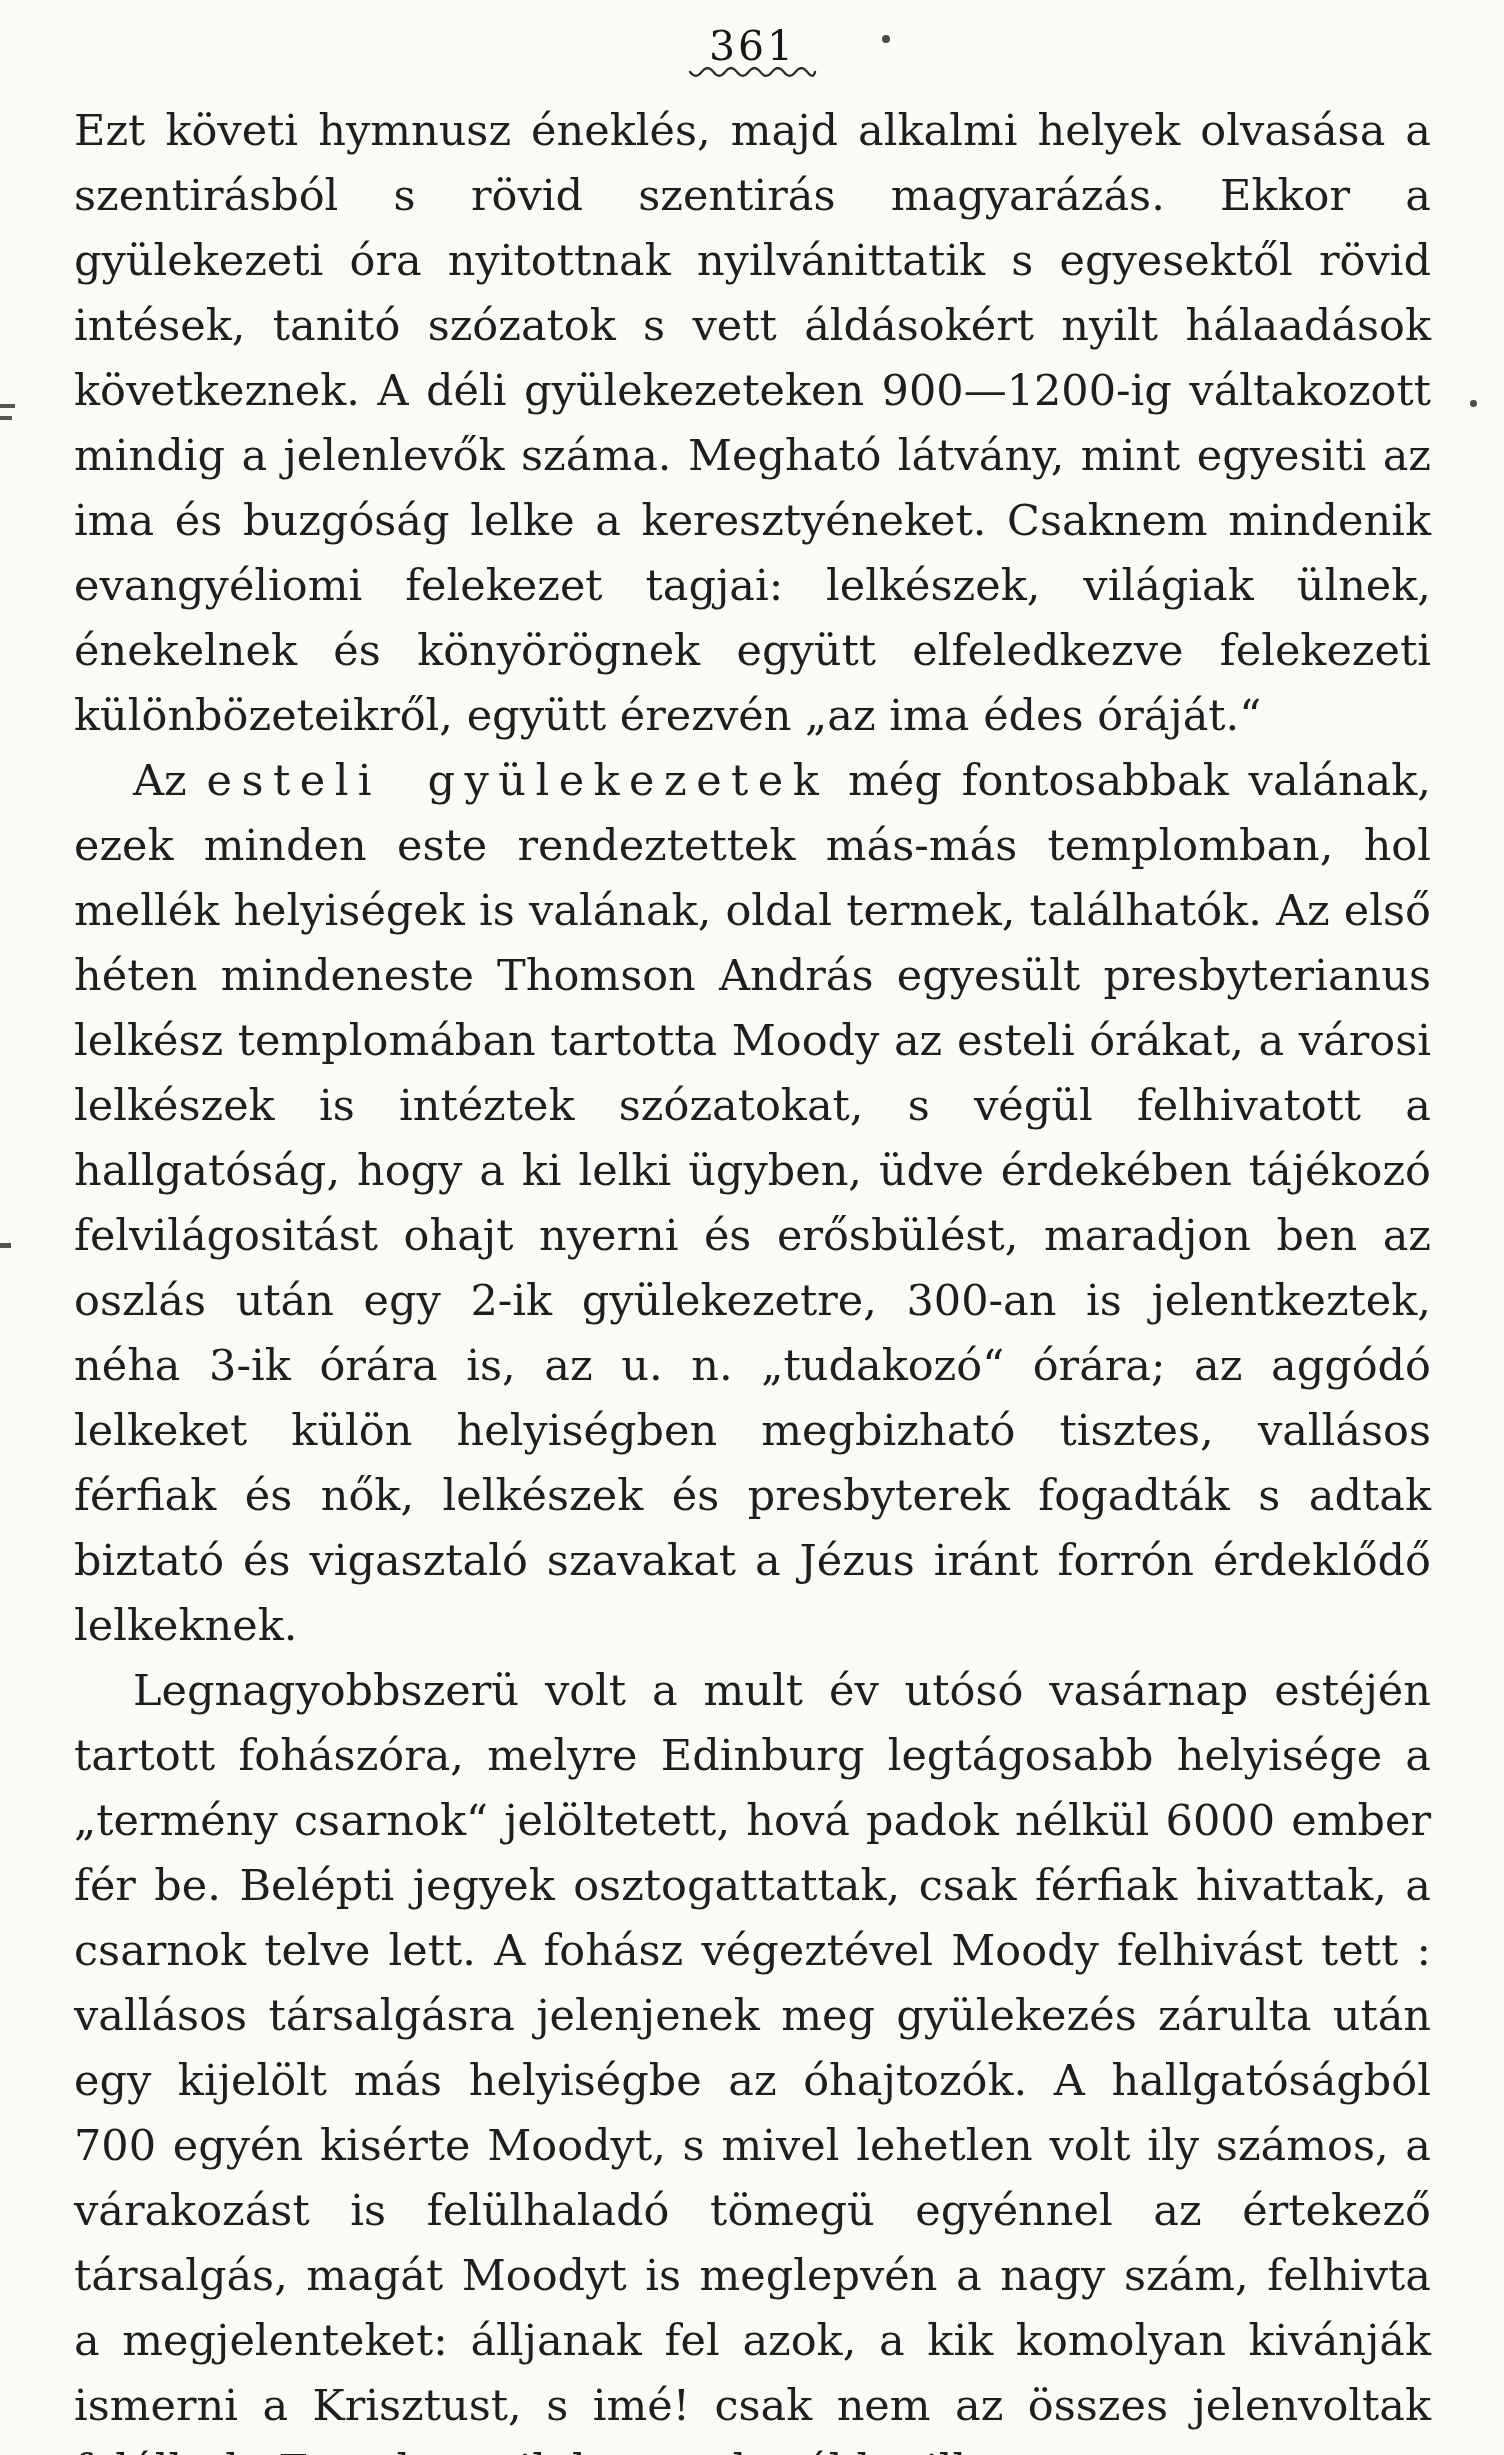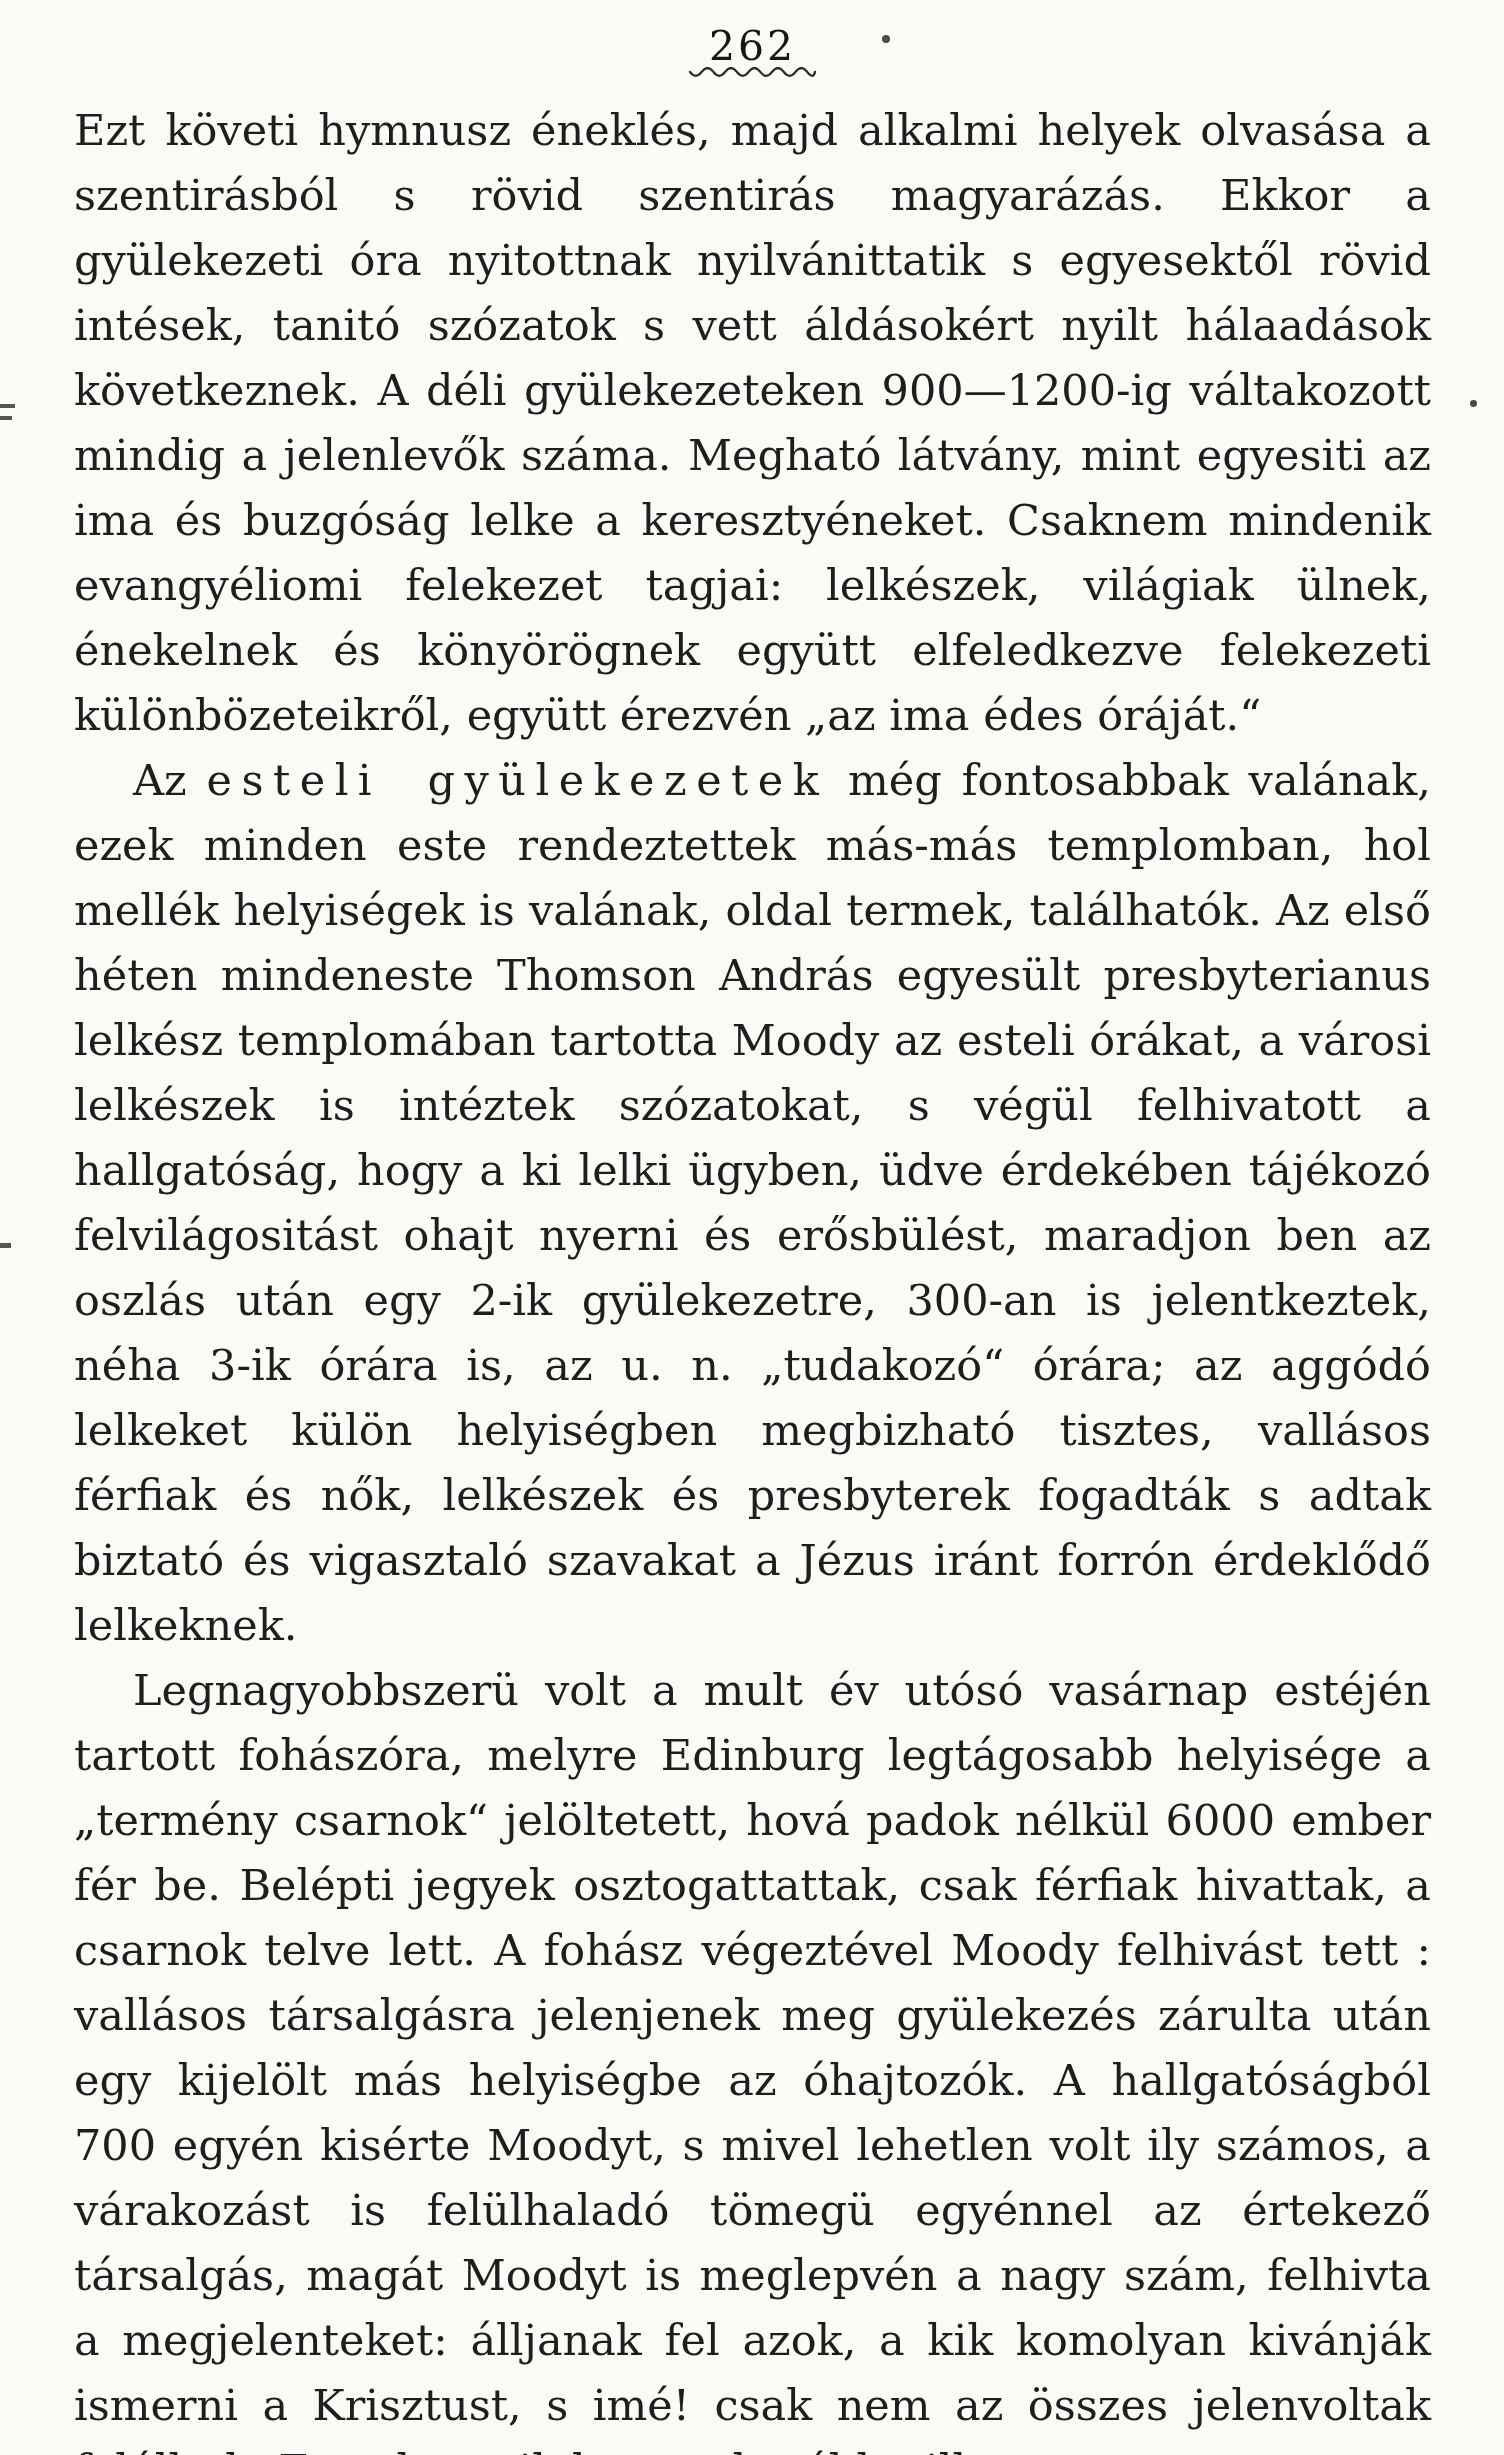--- a/index.html
+++ b/index.html
@@ -62,21 +62,21 @@
     opacity: 0.85;
   }
   .edge-mark { opacity: 0.8; }
 </style>
 </head>
 <body>
 
 <div class="page">
 
   <div class="page-header">
-    <span class="page-number">262</span>
+    <span class="page-number">361</span>
     <svg class="flourish" width="129" height="15.7" viewBox="0 0 132 16" aria-hidden="true">
       <path d="M2,5 Q8,13 14,5 T26,5 T38,5 T50,5 T62,5 T74,5 T86,5 T98,5 T110,5 T122,5 T130,5" fill="none" stroke="#2b2b2b" stroke-width="2.4" stroke-linecap="round"></path>
     </svg>
   </div>
 
   <div class="content">
     <p><span>Ezt követi hymnusz éneklés, majd alkalmi helyek olvasása a szentirásból s rövid szentirás magyarázás. Ekkor a gyülekezeti óra nyitottnak nyilvánittatik s egyesektől rövid intések, tanitó szózatok s vett áldásokért nyilt hálaadások következnek. A déli gyülekezeteken 900—1200-ig váltakozott mindig a jelenlevők száma. Megható látvány, mint egyesiti az ima és buzgóság lelke a keresztyéneket. Csaknem mindenik evangyéliomi felekezet tagjai: lelkészek, világiak ülnek, énekelnek és könyörögnek együtt elfeledkezve felekezeti különbözeteikről, együtt érezvén „az ima édes óráját.“</span></p>
 
     <p class="indent"><span>Az </span><span class="spaced">esteli gyülekezetek</span><span> még fontosabbak valának, ezek minden este rendeztettek más-más templomban, hol mellék helyiségek is valának, oldal termek, találhatók. Az első héten mindeneste Thomson András egyesült presbyterianus lelkész templomában tartotta Moody az esteli órákat, a városi lelkészek is intéztek szózatokat, s végül felhivatott a hallgatóság, hogy a ki lelki ügyben, üdve érdekében tájékozó felvilágositást ohajt nyerni és erősbülést, maradjon ben az oszlás után egy 2-ik gyülekezetre, 300-an is jelentkeztek, néha 3-ik órára is, az u. n. „tudakozó“ órára; az aggódó lelkeket külön helyiségben megbizható tisztes, vallásos férfiak és nők, lelkészek és presbyterek fogadták s adtak biztató és vigasztaló szavakat a Jézus iránt forrón érdeklődő lelkeknek.</span></p>
 

